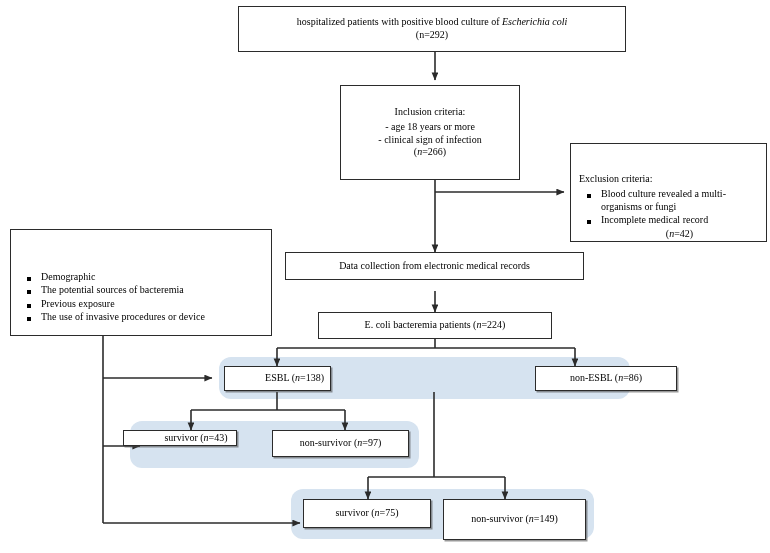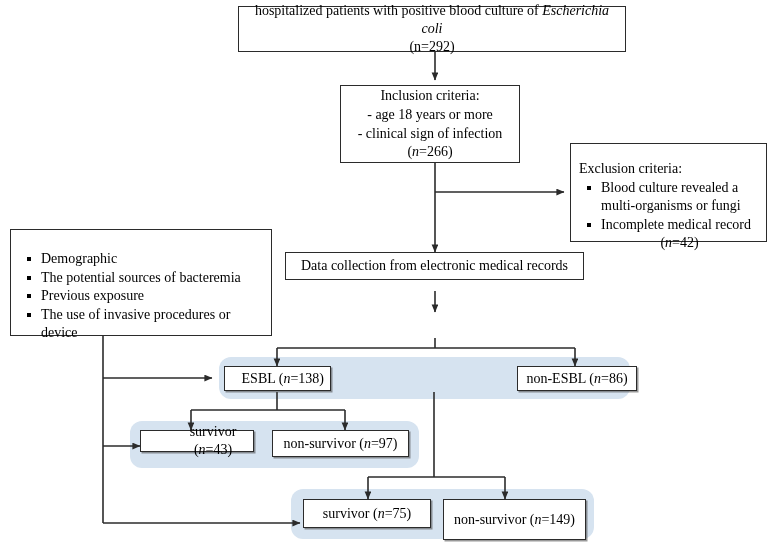--- a/index.html
+++ b/index.html
@@ -32,21 +32,21 @@
   .node {
     position: absolute;
     box-sizing: border-box;
     background: #ffffff;
     border: 1px solid #2b2b2b;
     display: flex;
     align-items: center;
     justify-content: center;
     text-align: center;
     line-height: 1.28;
-    font-size: 14px;
+    font-size: 10px;
   }
   .node.shadowed {
     box-shadow: 1.5px 1.5px 0 rgba(70,70,70,0.55);
   }
   .node .inner { padding: 0 6px; width: 100%; }
   .node.leftish {
     justify-content: flex-start;
     text-align: left;
   }
   .node.leftish .inner { padding: 0 8px; margin-top: 28px; }
@@ -131,21 +131,21 @@
     </g>
   </svg>
 
   <div class="node" style="left:238px; top:6px; width:388px; height:46px;">
     <div class="inner">
       <span class="title-line">hospitalized patients with positive blood culture of <i>Escherichia coli</i></span>
       <span class="center-line">(n=292)</span>
     </div>
   </div>
 
-  <div class="node" style="left:340px; top:85px; width:180px; height:78px;">
+  <div class="node" style="left:340px; top:85px; width:180px; height:95px;">
     <div class="inner">
       <span class="hdr">Inclusion criteria:</span>
       <ul class="dashlist">
         <li>- age 18 years or more</li>
         <li>- clinical sign of infection</li>
       </ul>
       <span class="center-line">(<i>n</i>=266)</span>
     </div>
   </div>
 
@@ -168,29 +168,32 @@
         <li>Previous exposure</li>
         <li>The use of invasive procedures or device</li>
       </ul>
     </div>
   </div>
 
   <div class="node" style="left:285px; top:252px; width:299px; height:28px;">
     <div class="inner">Data collection from electronic medical records</div>
   </div>
 
+  <div class="node" style="left:318px; top:312px; width:234px; height:27px;">
+    <div class="inner">E. coli bacteremia patients (<i>n</i>=224)</div>
+  </div>
 
   <div class="node shadowed" style="left:224px; top:366px; width:107px; height:25px;text-align:right;">
     <div class="inner">ESBL (<i>n</i>=138)</div>
   </div>
-  <div class="node shadowed" style="left:517px; top:366px; width:120px; height:25px;">
+  <div class="node shadowed" style="left:535px; top:366px; width:142px; height:25px;">
     <div class="inner">non-ESBL (<i>n</i>=86)</div>
   </div>
 
-  <div class="node shadowed" style="left:140px; top:430px; width:114px; height:22px;padding-left:32px;">
+  <div class="node shadowed" style="left:123px; top:430px; width:114px; height:16px;padding-left:32px;">
     <div class="inner">survivor (<i>n</i>=43)</div>
   </div>
   <div class="node shadowed" style="left:272px; top:430px; width:137px; height:27px;">
     <div class="inner">non-survivor (<i>n</i>=97)</div>
   </div>
 
   <div class="node shadowed" style="left:303px; top:499px; width:128px; height:29px;">
     <div class="inner">survivor (<i>n</i>=75)</div>
   </div>
   <div class="node shadowed" style="left:443px; top:499px; width:143px; height:41px;">

